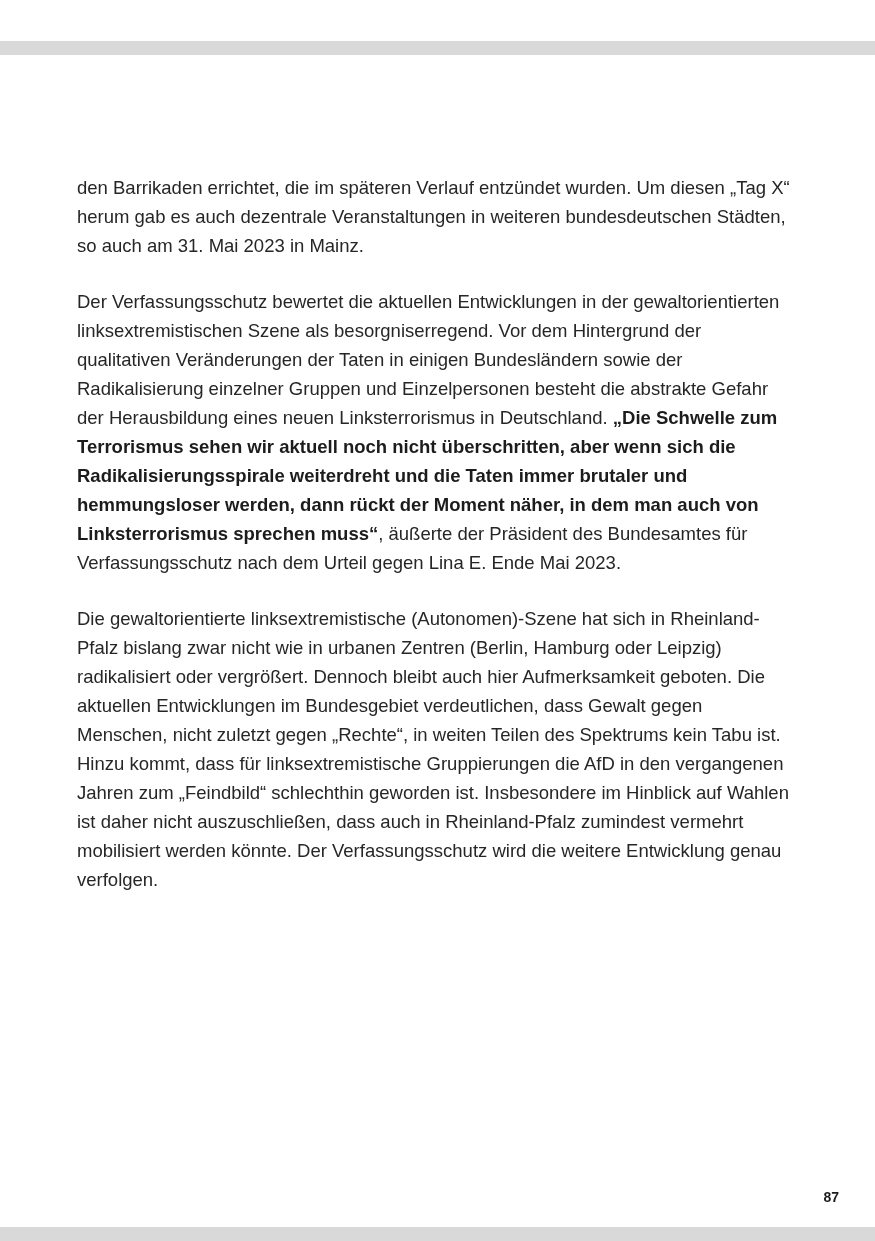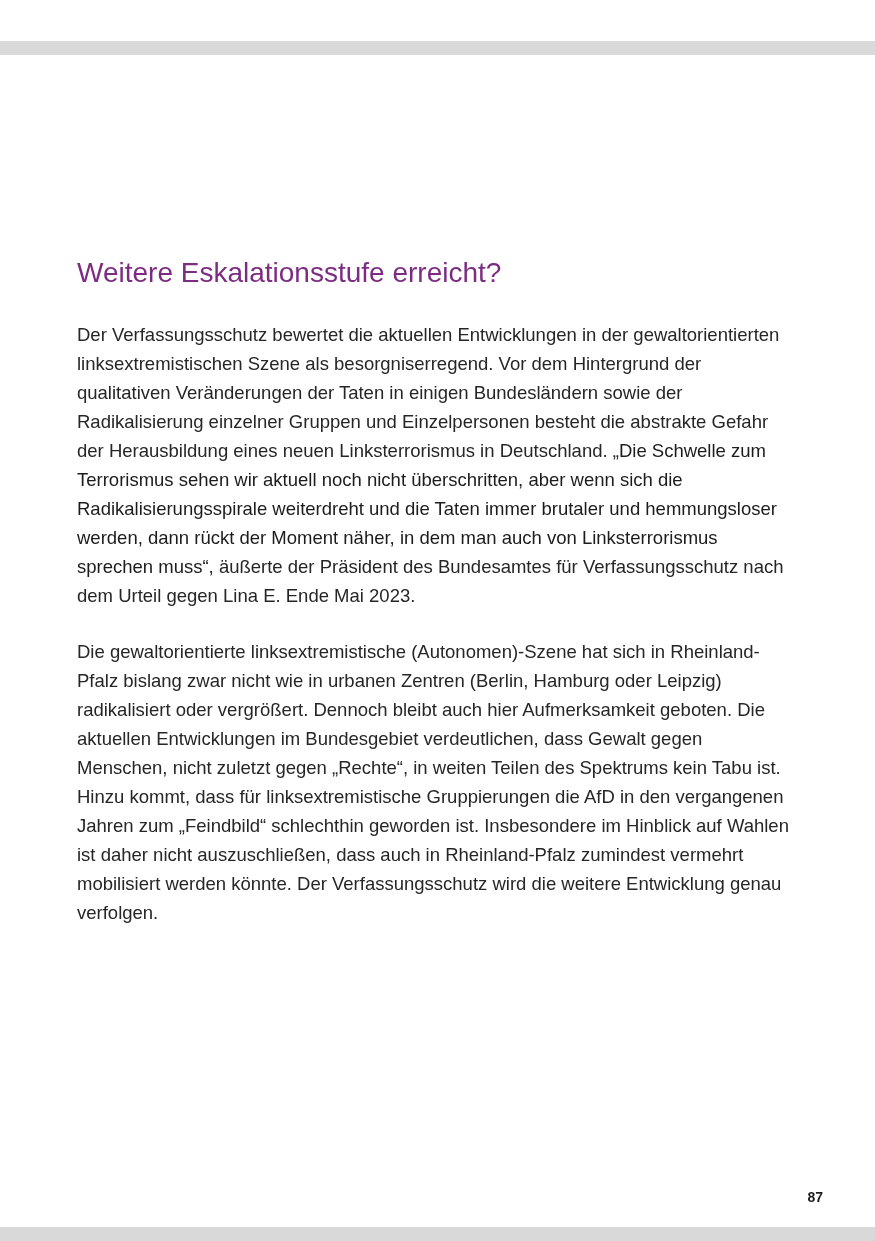--- a/index.html
+++ b/index.html
@@ -46,41 +46,41 @@
     text-align: left;
   }
   .content p + p { margin-top: 27px; }
   h1.section-heading {
     margin: 83px 0 30px 0;
     font-size: 28px;
     line-height: 34px;
     font-weight: 400;
     color: var(--heading-color);
   }
-  .content strong { font-weight: 400; color: #1c1c1c; }
+  .content strong { font-weight: 700; color: #1c1c1c; }
   .page-number {
     position: absolute;
-    right: 52px;
+    right: 36px;
     bottom: 36px;
     font-size: 14px;
     font-weight: 700;
     color: #1c1c1c;
   }
 </style>
 </head>
 <body>
 
 <div class="page">
 
   <div class="rule top"></div>
 
   <main class="content">
 
+    <p>den Barrikaden errichtet, die im späteren Verlauf entzündet wurden. Um diesen „Tag X“ herum gab es auch dezentrale Veranstaltungen in weiteren bundesdeutschen Städten, so auch am 31. Mai 2023 in Mainz.</p>
 
-    <h1 class="section-heading">Weitere Eskalationsstufe erreicht?</h1>
 
     <p><span>Der Verfassungsschutz bewertet die aktuellen Entwicklungen in der gewaltorientierten linksextremistischen Szene als besorgniserregend. Vor dem Hintergrund der qualitativen Veränderungen der Taten in einigen Bundesländern sowie der Radikalisierung einzelner Gruppen und Einzelpersonen besteht die abstrakte Gefahr der Herausbildung eines neuen Linksterrorismus in Deutschland. </span><strong>„Die Schwelle zum Terrorismus sehen wir aktuell noch nicht überschritten, aber wenn sich die Radikalisierungsspirale weiterdreht und die Taten immer brutaler und hemmungsloser werden, dann rückt der Moment näher, in dem man auch von Linksterrorismus sprechen muss“</strong><span>, äußerte der Präsident des Bundesamtes für Verfassungsschutz nach dem Urteil gegen Lina E. Ende Mai 2023.</span></p>
 
     <p>Die gewaltorientierte linksextremistische (Autonomen)-Szene hat sich in Rheinland-Pfalz bislang zwar nicht wie in urbanen Zentren (Berlin, Hamburg oder Leipzig) radikalisiert oder vergrößert. Dennoch bleibt auch hier Aufmerksamkeit geboten. Die aktuellen Entwicklungen im Bundesgebiet verdeutlichen, dass Gewalt gegen Menschen, nicht zuletzt gegen „Rechte“, in weiten Teilen des Spektrums kein Tabu ist. Hinzu kommt, dass für linksextremistische Gruppierungen die AfD in den vergangenen Jahren zum „Feindbild“ schlechthin geworden ist. Insbesondere im Hinblick auf Wahlen ist daher nicht auszuschließen, dass auch in Rheinland-Pfalz zumindest vermehrt mobilisiert werden könnte. Der Verfassungsschutz wird die weitere Entwicklung genau verfolgen.</p>
 
   </main>
 
   <div class="page-number">87</div>
 
   <div class="rule bottom"></div>

